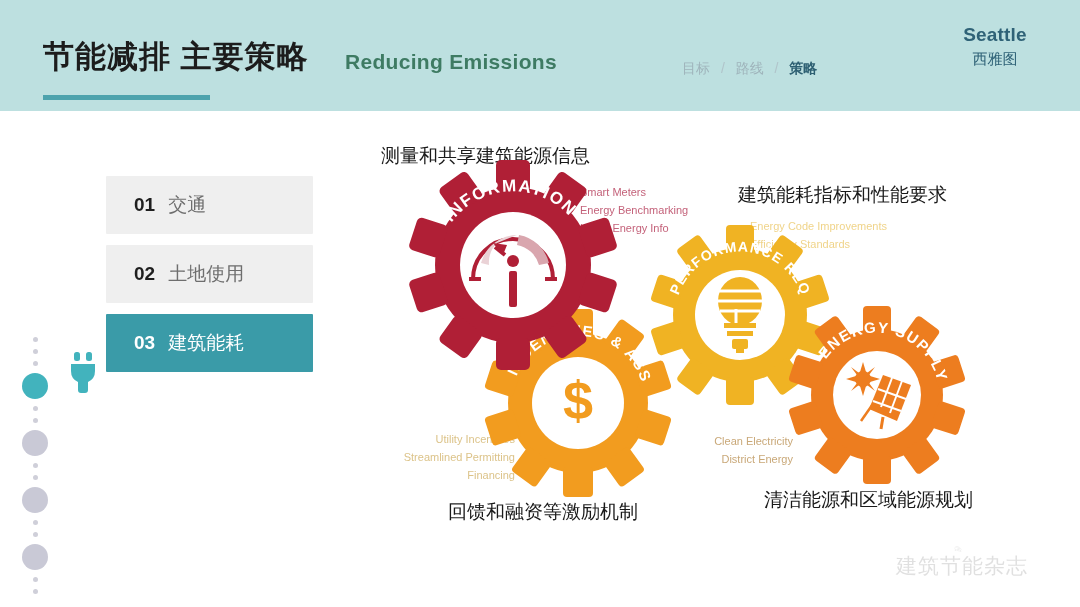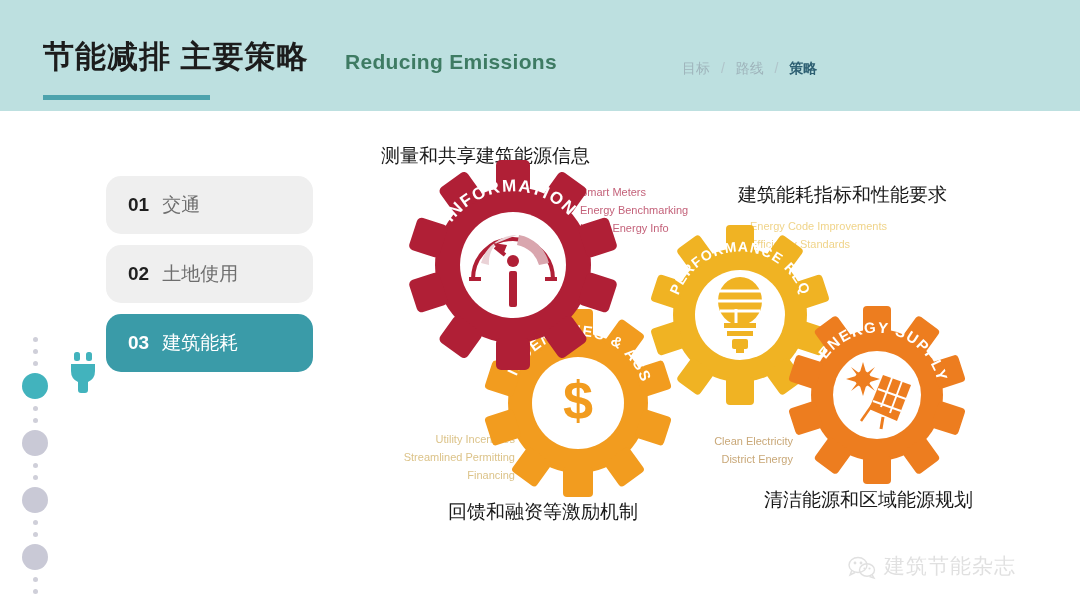--- a/index.html
+++ b/index.html
@@ -46,22 +46,22 @@
   .rail-dot.big{width:26px;height:26px;background:#c9c9d6;}
   .rail-dot.big.active{background:#42b3bd;}
   .rail-dot.tiny{width:5px;height:5px;background:#cfcfd9;margin:7px auto;}
 
   
   #plug{position:absolute;left:68px;top:352px;width:30px;height:42px;}
 
   
   #menu{position:absolute;left:106px;top:176px;width:207px;}
   .menu-item{
-    height:58px;margin-bottom:11px;border-radius:15px;background:#efefef;
-    display:flex;align-items:center;padding-left:22px;box-sizing:border-box;
+    height:58px;margin-bottom:11px;border-radius:1px;background:#efefef;
+    display:flex;align-items:center;padding-left:28px;box-sizing:border-box;
   }
   .menu-item .num{font-size:19px;font-weight:700;color:#1f1f1f;margin-right:13px;}
   .menu-item .lbl{font-size:19px;color:#6e6e6e;}
   .menu-item.active{background:#3a9ba8;}
   .menu-item.active .num{color:#ffffff;}
   .menu-item.active .lbl{color:#ffffff;}
 
   
   #diagram{position:absolute;left:340px;top:110px;width:740px;height:430px;}
   .cn-head{position:absolute;font-size:19px;color:#1a1a1a;white-space:nowrap;}
@@ -69,21 +69,21 @@
   .sub{position:absolute;font-size:11px;line-height:18px;white-space:nowrap;}
   .sub.red{color:#c4627a;}
   .sub.yellow{color:#f0d48a;}
   .sub.gold{color:#dcc389;}
   .sub.tan{color:#c9a878;}
   .sub.right{text-align:right;}
 
   
   #watermark{
     position:absolute;left:848px;top:546px;width:220px;height:34px;
-    display:flex;align-items:flex-end;opacity:.30;
+    display:flex;align-items:center;opacity:.30;flex-direction:column;
   }
   #watermark .wm-text{
     font-size:21px;color:#9a9a9a;margin-left:8px;letter-spacing:1px;
     font-family:"DejaVu Sans",sans-serif;
   }
 </style>
 </head>
 <body>
 
 <div id="header">
@@ -92,20 +92,24 @@
   <div id="title-en">Reducing Emissions</div>
 
   <div id="breadcrumb">
     <span class="crumb">目标</span>
     <span class="sep">/</span>
     <span class="crumb">路线</span>
     <span class="sep">/</span>
     <span class="crumb active">策略</span>
   </div>
 
+  <div id="brand">
+    <div id="brand-en">Seattle</div>
+    <div id="brand-cn">西雅图</div>
+  </div>
 </div>
 
 <div id="rail">
   <div class="rail-dot tiny"></div>
   <div class="rail-dot tiny"></div>
   <div class="rail-dot tiny"></div>
   <div class="rail-dot big active"></div>
   <div class="rail-dot tiny"></div>
   <div class="rail-dot tiny"></div>
   <div class="rail-dot big"></div>

